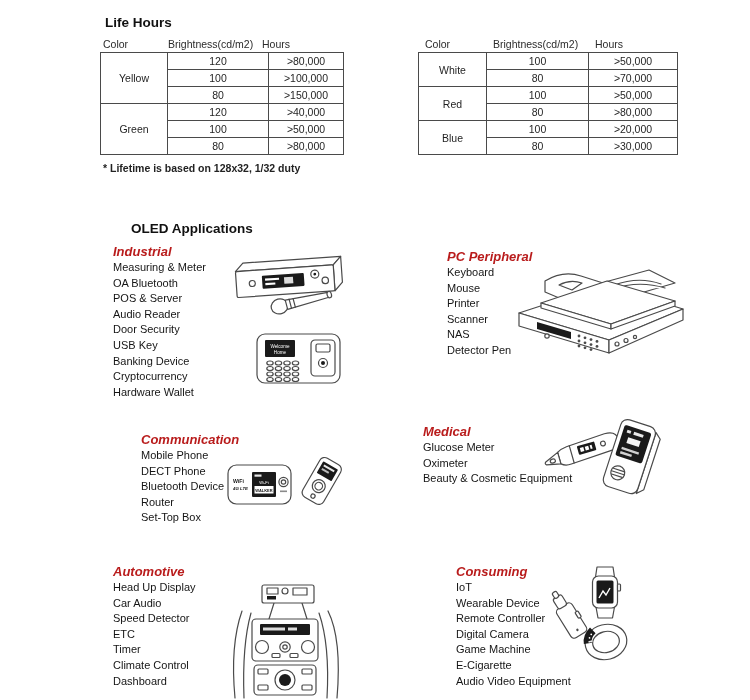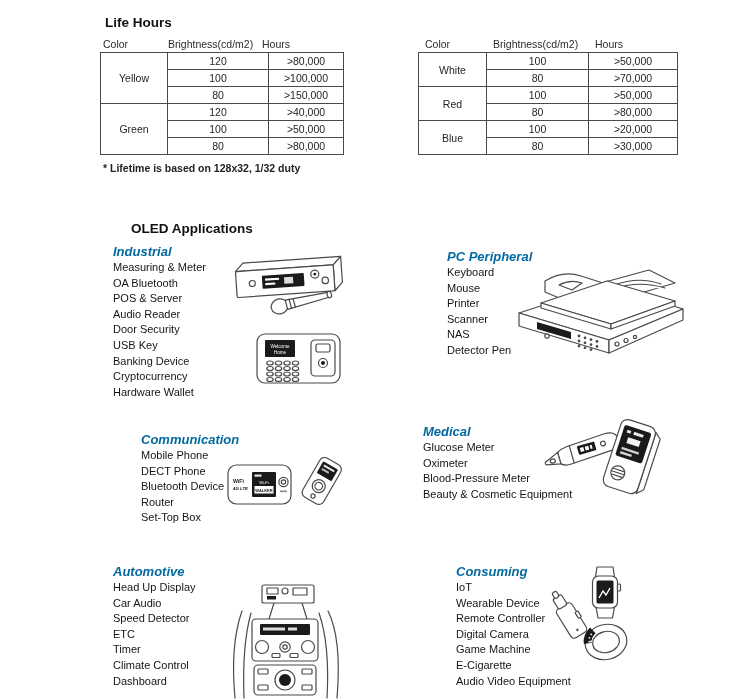--- a/index.html
+++ b/index.html
@@ -18,21 +18,21 @@
   .theadrow { position:relative; height:14px; }
   table.lt { border-collapse:collapse; table-layout:fixed; border:1.5px solid #4a4a4a; }
   table.lt td {
     border:1px solid #4a4a4a;
     font-size:10.5px; color:#1f1f1f;
     text-align:center; vertical-align:middle;
     height:17px; padding:0; white-space:nowrap;
   }
   .note { font-size:10.5px; color:#222; }
   .sec { position:absolute; }
-  .sec-title { font-size:13px; font-style:italic; font-weight:bold; color:#0369a1; margin-bottom:1px; white-space:nowrap; }
+  .sec-title { font-size:13px; font-style:italic; font-weight:bold; color:#b91c1c; margin-bottom:1px; white-space:nowrap; }
   .sec ul { list-style:none; }
   .sec li { font-size:11px; line-height:15.6px; color:#151515; white-space:nowrap; }
   svg { display:block; overflow:visible; }
   .ln { stroke:#4a4a4a; stroke-width:1.2; fill:#ffffff; stroke-linejoin:round; stroke-linecap:round; }
   .lnf { stroke:none; fill:#1a1a1a; }
   .wt { fill:#ffffff; stroke:none; }
 </style>
 </head>
 <body>
 
@@ -165,21 +165,20 @@
     <li>Router</li>
     <li>Set-Top Box</li>
   </ul>
 </div>
 
 <div class="sec" style="left:423px; top:424px;">
   <div class="sec-title">Medical</div>
   <ul>
     <li>Glucose Meter</li>
     <li>Oximeter</li>
-    <li>Blood-Pressure Meter</li>
     <li>Beauty &amp; Cosmetic Equipment</li>
   </ul>
 </div>
 
 <div class="sec" style="left:113px; top:564px;">
   <div class="sec-title">Automotive</div>
   <ul>
     <li>Head Up Display</li>
     <li>Car Audio</li>
     <li>Speed Detector</li>

